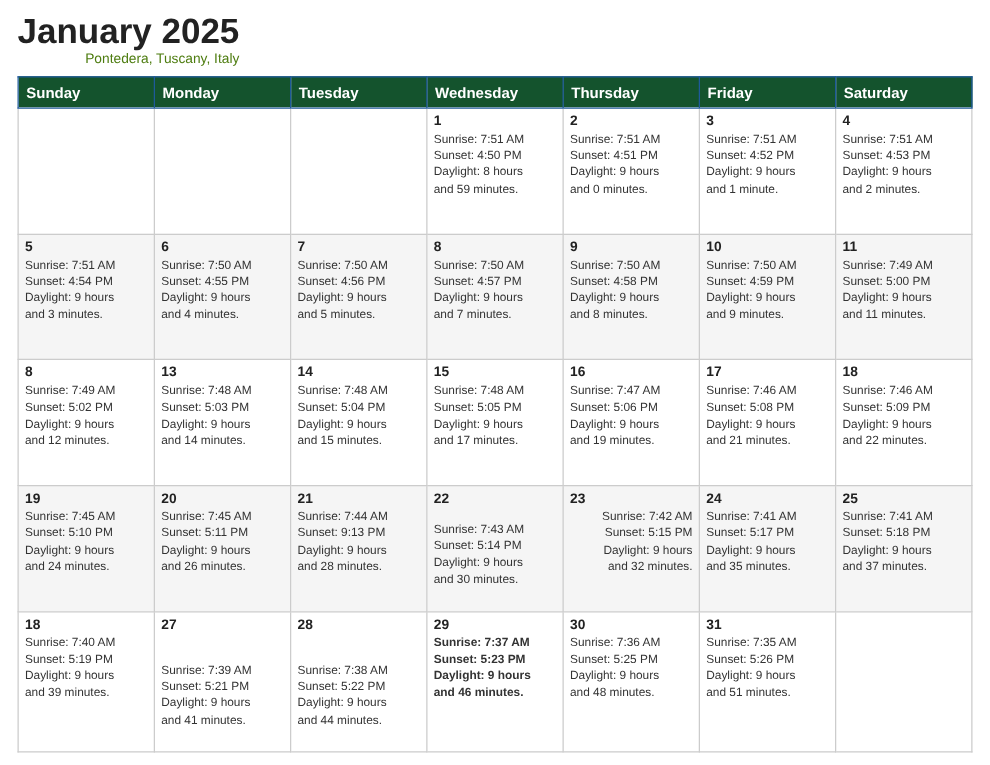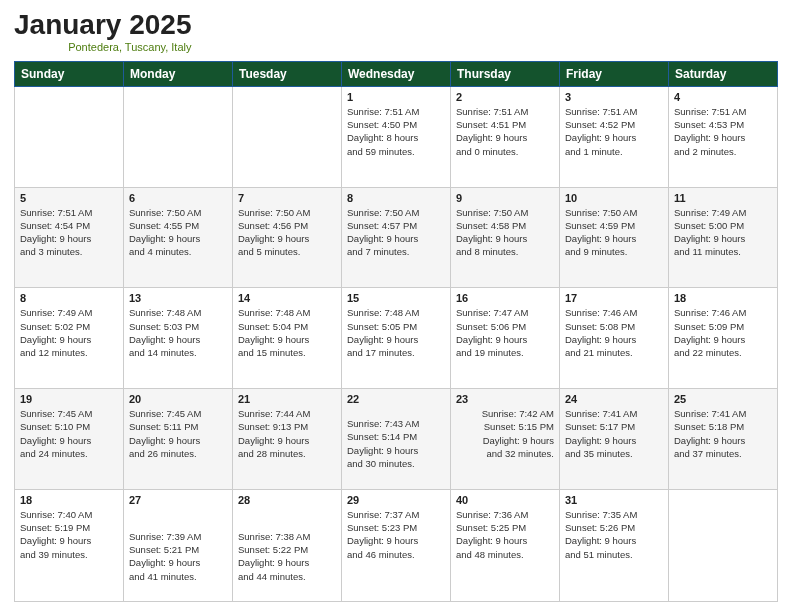--- a/index.html
+++ b/index.html
@@ -333,27 +333,27 @@
           </td>
           <td>
             <div class="day-number">28</div>
             <div class="day-info" style="white-space: pre-line; margin-top: 24px;">Sunrise: 7:38 AM
 Sunset: 5:22 PM
 Daylight: 9 hours
 and 44 minutes.</div>
           </td>
           <td>
             <div class="day-number">29</div>
-            <div class="day-info" style="white-space: pre-line;">Sunrise: 7:37 AM
+            <div class="day-info" style="white-space: pre-line; font-weight: bold;">Sunrise: 7:37 AM
 Sunset: 5:23 PM
 Daylight: 9 hours
 and 46 minutes.</div>
           </td>
           <td>
-            <div class="day-number">40</div>
+            <div class="day-number">30</div>
             <div class="day-info" style="white-space: pre-line;">Sunrise: 7:36 AM
 Sunset: 5:25 PM
 Daylight: 9 hours
 and 48 minutes.</div>
           </td>
           <td>
             <div class="day-number">31</div>
             <div class="day-info" style="white-space: pre-line;">Sunrise: 7:35 AM
 Sunset: 5:26 PM
 Daylight: 9 hours

